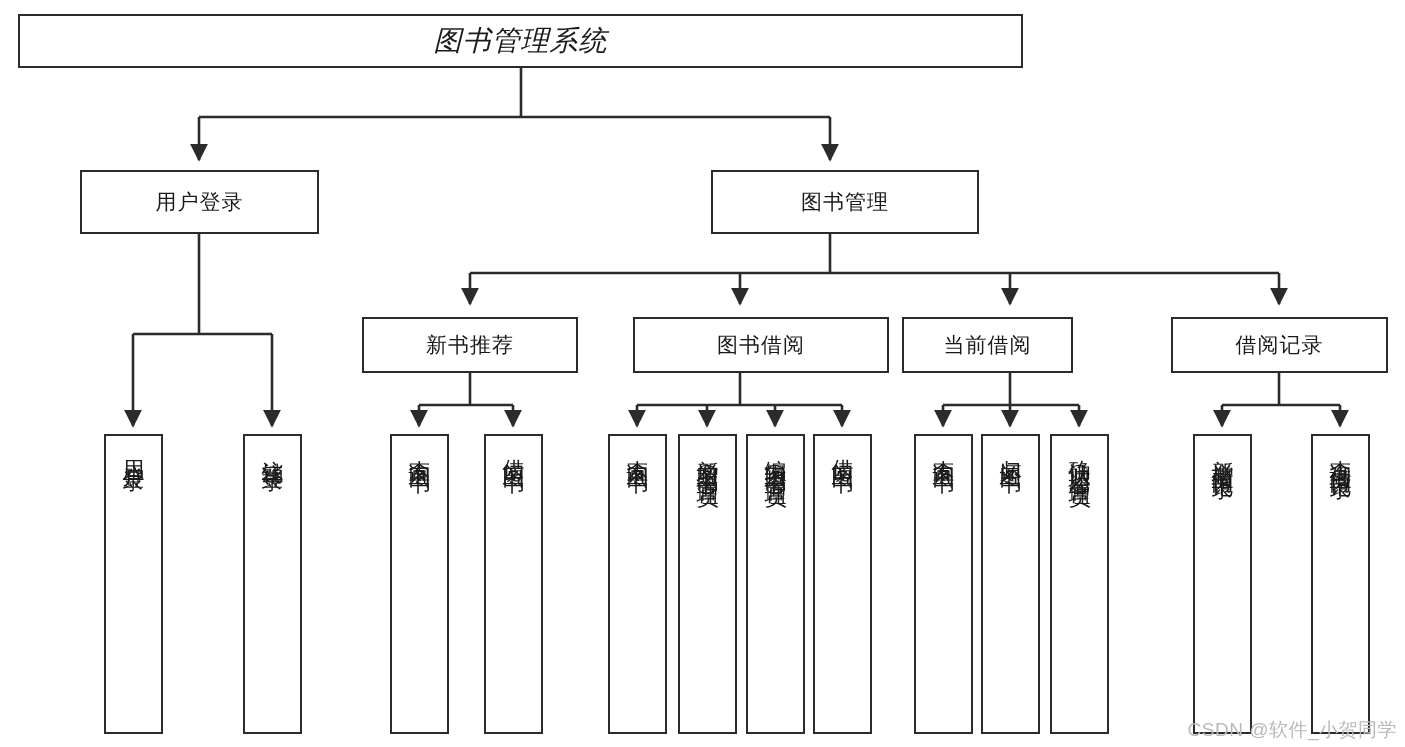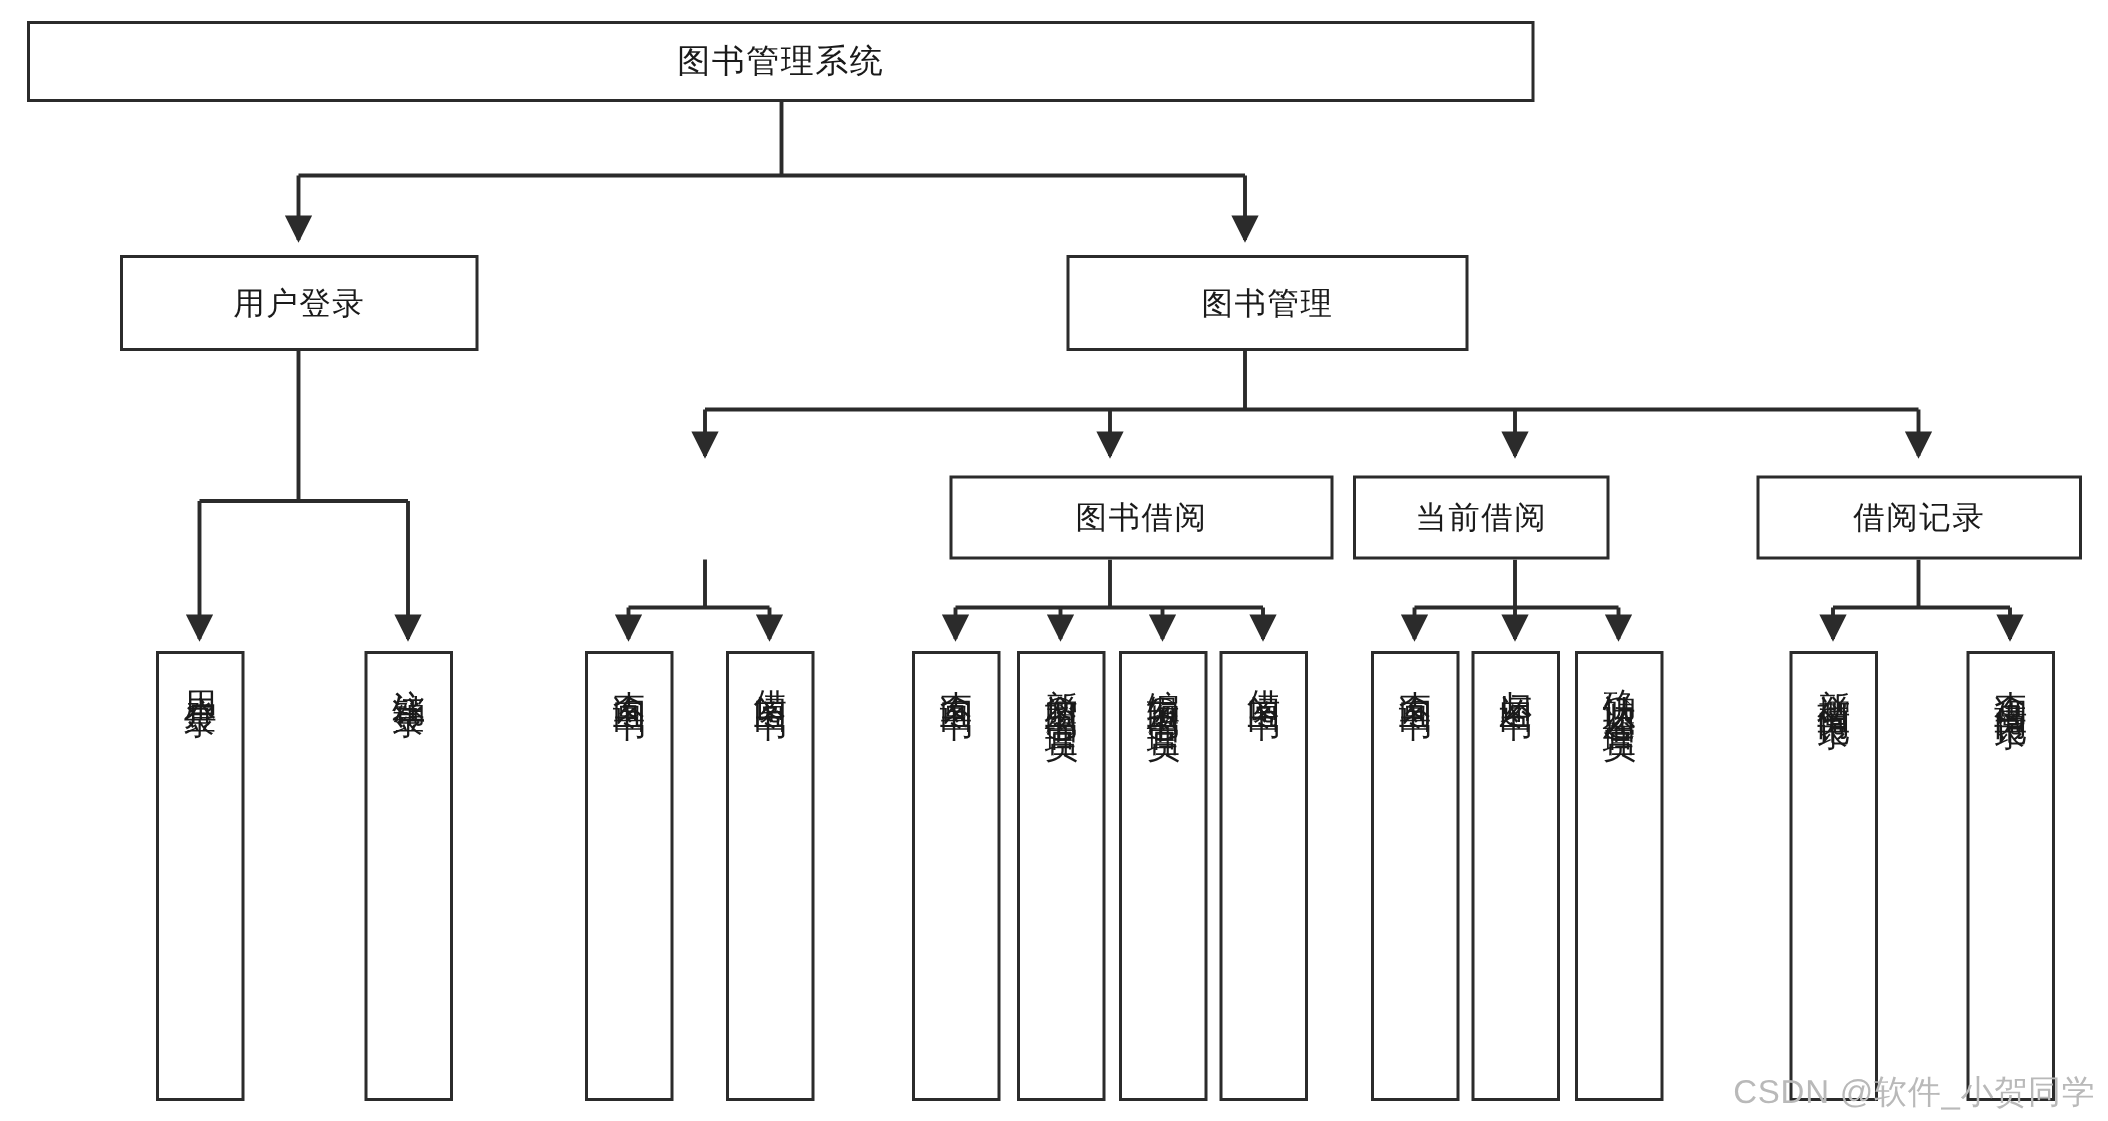--- a/index.html
+++ b/index.html
@@ -48,27 +48,28 @@
   }
   .node.v .vtext {
     writing-mode: vertical-rl;
     text-orientation: upright;
     letter-spacing: 4px;
     line-height: 1;
     white-space: nowrap;
     display: block;
   }
   .node.root {
-    font-size: 22px;
+    font-size: 28px;
+    font-style: italic;
   }
   .watermark {
     position: absolute;
     right: 8px;
     bottom: 4px;
-    font-size: 22px;
+    font-size: 19px;
     color: #b9b9b9;
     letter-spacing: 0.5px;
     white-space: nowrap;
   }
 </style>
 </head>
 <body>
 
 <div id="canvas">
 
@@ -127,20 +128,23 @@
   </div>
 
   <div class="node h" style="left:80px; top:170px; width:239px; height:64px;">
     <span>用户登录</span>
   </div>
 
   <div class="node h" style="left:711px; top:170px; width:268px; height:64px;">
     <span>图书管理</span>
   </div>
 
+  <div class="node h" style="left:362px; top:317px; width:216px; height:56px;">
+    <span>新书推荐</span>
+  </div>
 
   <div class="node h" style="left:633px; top:317px; width:256px; height:56px;">
     <span>图书借阅</span>
   </div>
 
   <div class="node h" style="left:902px; top:317px; width:171px; height:56px;">
     <span>当前借阅</span>
   </div>
 
   <div class="node h" style="left:1171px; top:317px; width:217px; height:56px;">

